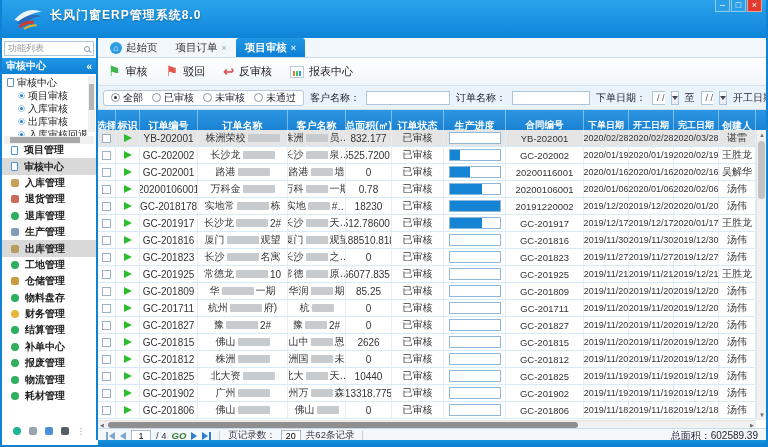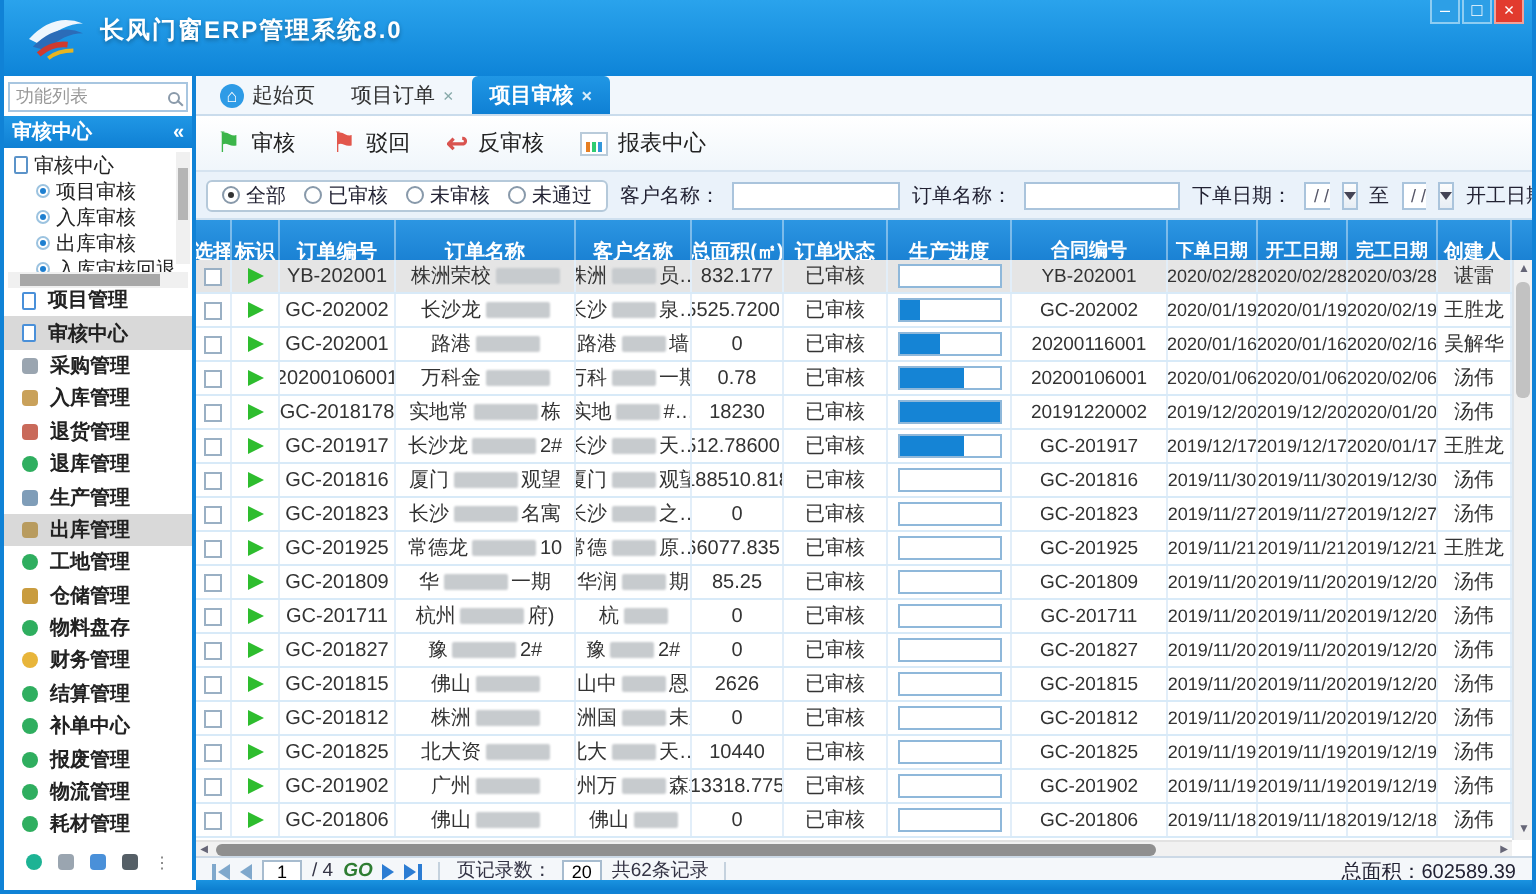--- a/index.html
+++ b/index.html
@@ -160,24 +160,20 @@
   <div class="menu" id="side-menu">
       <div class="menu-item">
         <span class="mi-ico doc" style="background: rgb(74, 144, 217);"></span>
         <span>项目管理</span>
       </div>
       <div class="menu-item sel">
         <span class="mi-ico doc" style="background: rgb(143, 166, 184);"></span>
         <span>审核中心</span>
       </div>
       <div class="menu-item">
-        <span class="mi-ico " style="background: rgb(154, 165, 176);"></span>
-        <span>采购管理</span>
-      </div>
-      <div class="menu-item">
         <span class="mi-ico " style="background: rgb(201, 161, 90);"></span>
         <span>入库管理</span>
       </div>
       <div class="menu-item">
         <span class="mi-ico " style="background: rgb(201, 106, 90);"></span>
         <span>退货管理</span>
       </div>
       <div class="menu-item">
         <span class="mi-ico circle" style="background: rgb(47, 174, 95);"></span>
         <span>退库管理</span>

